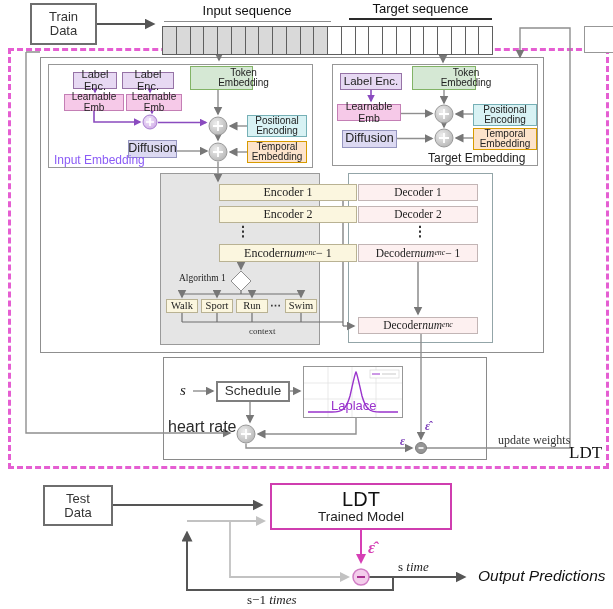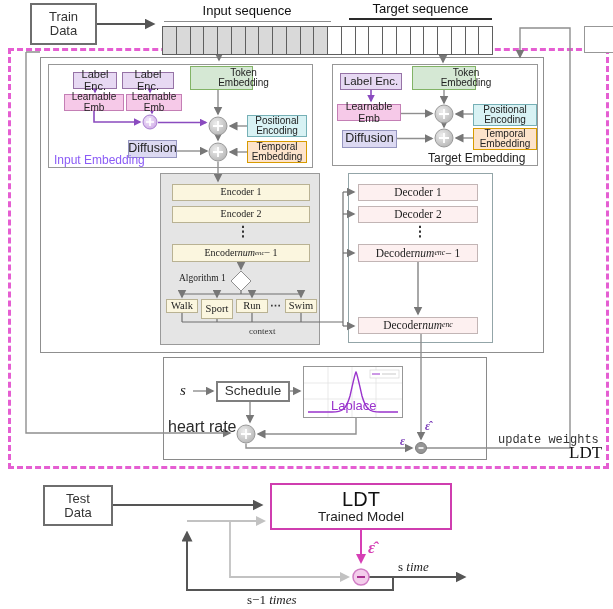--- a/index.html
+++ b/index.html
@@ -13,21 +13,21 @@
   .frame{border:1px solid #8f8f8f;background:transparent;}
   .whitebox{border:1px solid #979797;background:#fff;}
   
   .b-labelenc{background:var(--label_enc_fill);border:1px solid var(--label_enc_border);font-size:11px;}
   .b-learn{background:var(--learnable_fill);border:1px solid var(--learnable_border);font-size:10px;}
   .b-token{background:var(--token_fill);border:1px solid var(--token_border);font-size:10px;padding-left:44px;}
   .b-pos{background:var(--positional_fill);border:1px solid var(--positional_border);font-size:10px;}
   .b-temp{background:var(--temporal_fill);border:1px solid var(--temporal_border);font-size:10px;}
   .b-diff{background:var(--diffusion_fill);border:1px solid var(--diffusion_border);font-size:12.5px;}
   .b-enc{background:var(--encoder_fill);border:1px solid var(--encoder_border);
-         font-family:"Liberation Serif",serif;font-size:10px;}
+         font-family:"Liberation Serif",serif;font-size:12px;margin-left:47px;}
   .b-dec{background:var(--decoder_fill);border:1px solid var(--decoder_border);
          font-family:"Liberation Serif",serif;font-size:11.5px;}
   .b-act{background:var(--encoder_fill);border:1px solid var(--encoder_border);
          font-family:"Liberation Serif",serif;font-size:10.5px;}
   .lbl{position:absolute;white-space:nowrap;}
   sub{font-size:0.68em;font-style:italic;}
   i{font-style:italic;}
   .cells{position:absolute;left:163px;top:26px;width:330px;height:29px;display:flex;}
   .cell{flex:1 1 0;border:1px solid #5f5f5f;margin-left:-1px;background:#fff;}
   .cell.gray{background:var(--cell_gray);}
@@ -246,21 +246,21 @@
   <div class="cbox b-enc" style="left:172px;top:206px;width:138px;height:17px;">Encoder 2</div>
   <div class="lbl serif" style="left:236px;top:223px;font-size:14px;font-weight:bold;color:#333;">⋮</div>
   <div class="cbox b-enc" style="left:172px;top:244px;width:138px;height:18px;">
     <span>Encoder </span>
       <i>num</i>
       <sub>enc</sub>
       <span> − 1</span>
   </div>
   <div class="lbl serif" style="left:179px;top:273px;font-size:9.5px;color:#222;">Algorithm 1</div>
   <div class="cbox b-act" style="left:166px;top:299px;width:32px;height:14px;">Walk</div>
-  <div class="cbox b-act" style="left:201px;top:299px;width:32px;height:20px;">Sport</div>
+  <div class="cbox b-act" style="left:201px;top:299px;width:32px;height:14px;">Sport</div>
   <div class="cbox b-act" style="left:236px;top:299px;width:32px;height:14px;">Run</div>
   <div class="lbl serif" style="left:270px;top:299px;font-size:11px;font-weight:bold;color:#333;">⋯</div>
   <div class="cbox b-act" style="left:285px;top:299px;width:32px;height:14px;">Swim</div>
   <div class="lbl serif" style="left:249px;top:326px;font-size:9px;color:#333;">context</div>
 
   <div class="cbox b-dec" style="left:358px;top:184px;width:120px;height:17px;">Decoder 1</div>
   <div class="cbox b-dec" style="left:358px;top:206px;width:120px;height:17px;">Decoder 2</div>
   <div class="lbl serif" style="left:413px;top:223px;font-size:14px;font-weight:bold;color:#333;">⋮</div>
   <div class="cbox b-dec" style="left:358px;top:244px;width:120px;height:18px;">
     <span>Decoder </span>
@@ -290,32 +290,33 @@
         <line x1="68" y1="7" x2="76" y2="7" stroke="#9933cc" stroke-width="1"></line>
         <line x1="78" y1="7" x2="92" y2="7" stroke="#bbb" stroke-width="0.8"></line>
       </g>
       <path d="M4,45 H28 C38,45 42,43 46,29 C49,16 51,6 52,5 C53,6 55,16 58,29 C62,43 66,45 76,45 H94" fill="none" stroke="#9933cc" stroke-width="1.4"></path>
     </svg>
   </div>
   <div class="lbl" style="left:331px;top:398px;font-size:13px;color:var(--laplace_purple);">Laplace</div>
   <div class="lbl" style="left:168px;top:418px;font-size:16px;color:#2a2a2a;">heart rate</div>
   <div class="lbl serif" style="left:400px;top:434px;font-size:12px;font-style:italic;font-weight:bold;color:var(--epsilon_purple);">ε</div>
   <div class="lbl serif" style="left:425px;top:419px;font-size:12px;font-style:italic;font-weight:bold;color:var(--epsilon_purple);">ε̂</div>
-  <div class="lbl serif" style="left:498px;top:433px;font-size:12px;color:#333;font-family:Liberation Mono, monospace;">update weights</div>
+  <div class="lbl serif" style="left:498px;top:433px;font-size:12px;color:#333;">update weights</div>
   <div class="lbl serif" style="left:569px;top:443px;font-size:17px;color:#111;">LDT</div>
 
   <div class="cbox whitebox" style="left:43px;top:485px;width:70px;height:41px;border-width:2.5px;border-color:#6e6e6e;font-size:13px;color:#333;">
     <div><span>Test</span><br>
          <span>Data</span></div>
   </div>
   <div class="cbox" style="left:270px;top:483px;width:182px;height:47px;background:#fff;border:2.5px solid var(--model_border);flex-direction:column;">
     <div style="font-size:20px;color:#111;line-height:1.05;">LDT</div>
     <div style="font-size:13.5px;color:#222;line-height:1.1;">Trained Model</div>
   </div>
   <div class="lbl serif" style="left:368px;top:538px;font-size:17px;font-style:italic;font-weight:bold;color:var(--magenta);">ε̂</div>
   <div class="lbl serif" style="left:398px;top:559px;font-size:13px;color:#222;">
     <span>s </span><i>time</i>
   </div>
+  <div class="lbl" style="left:478px;top:567px;font-size:15.5px;font-style:italic;color:#111;">Output Predictions</div>
   <div class="lbl serif" style="left:247px;top:592px;font-size:13px;color:#222;">
     <span>s−1 </span><i>times</i>
   </div>
 
 </div>
 
 </body></html>

